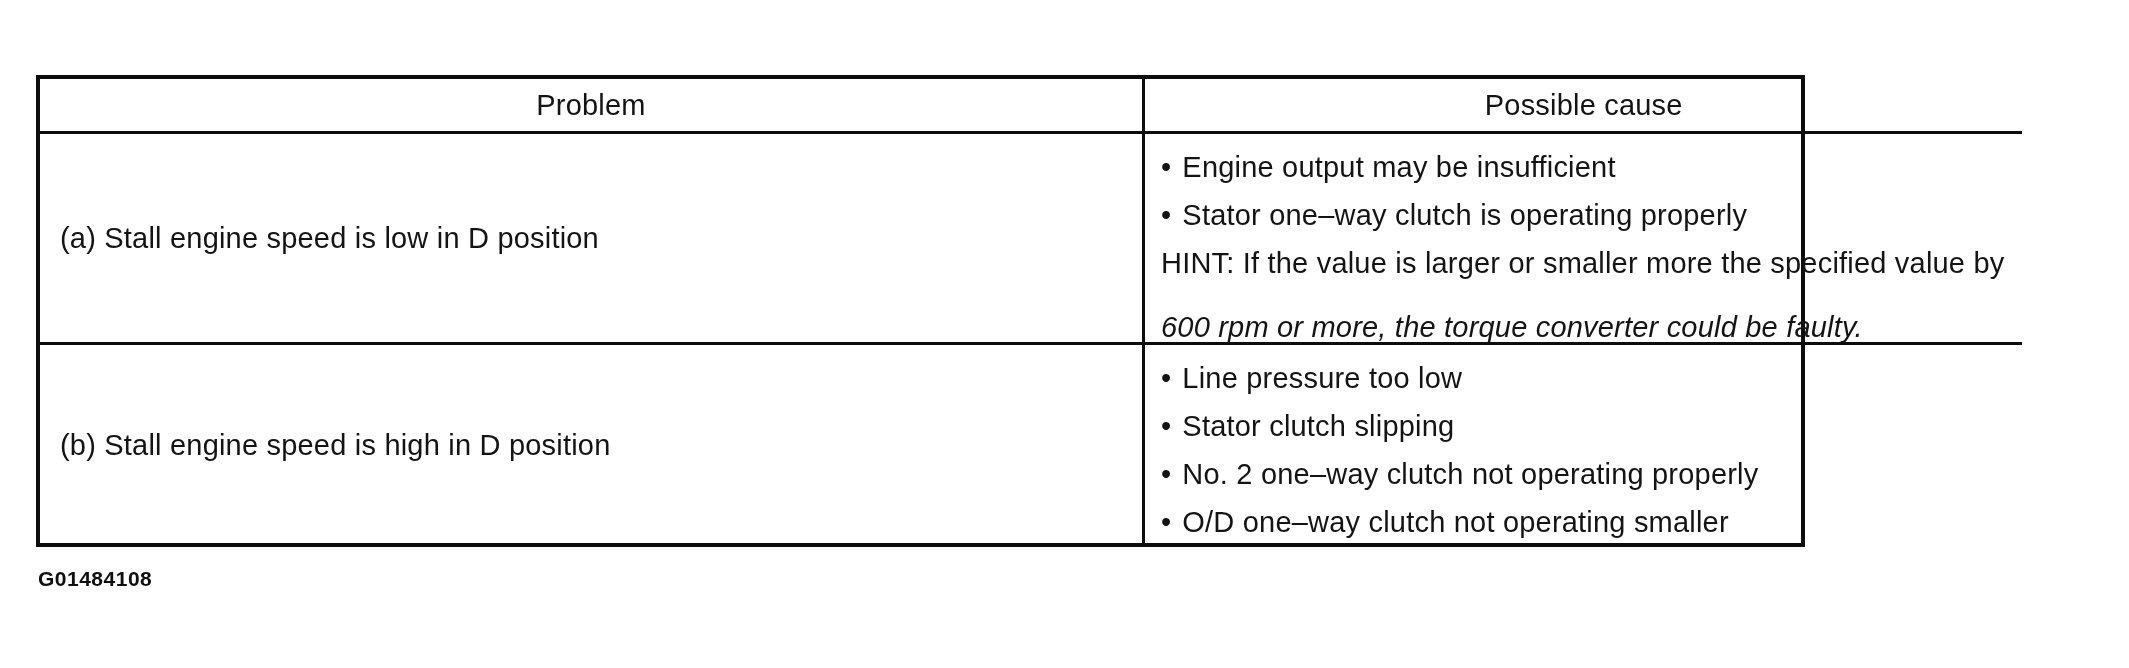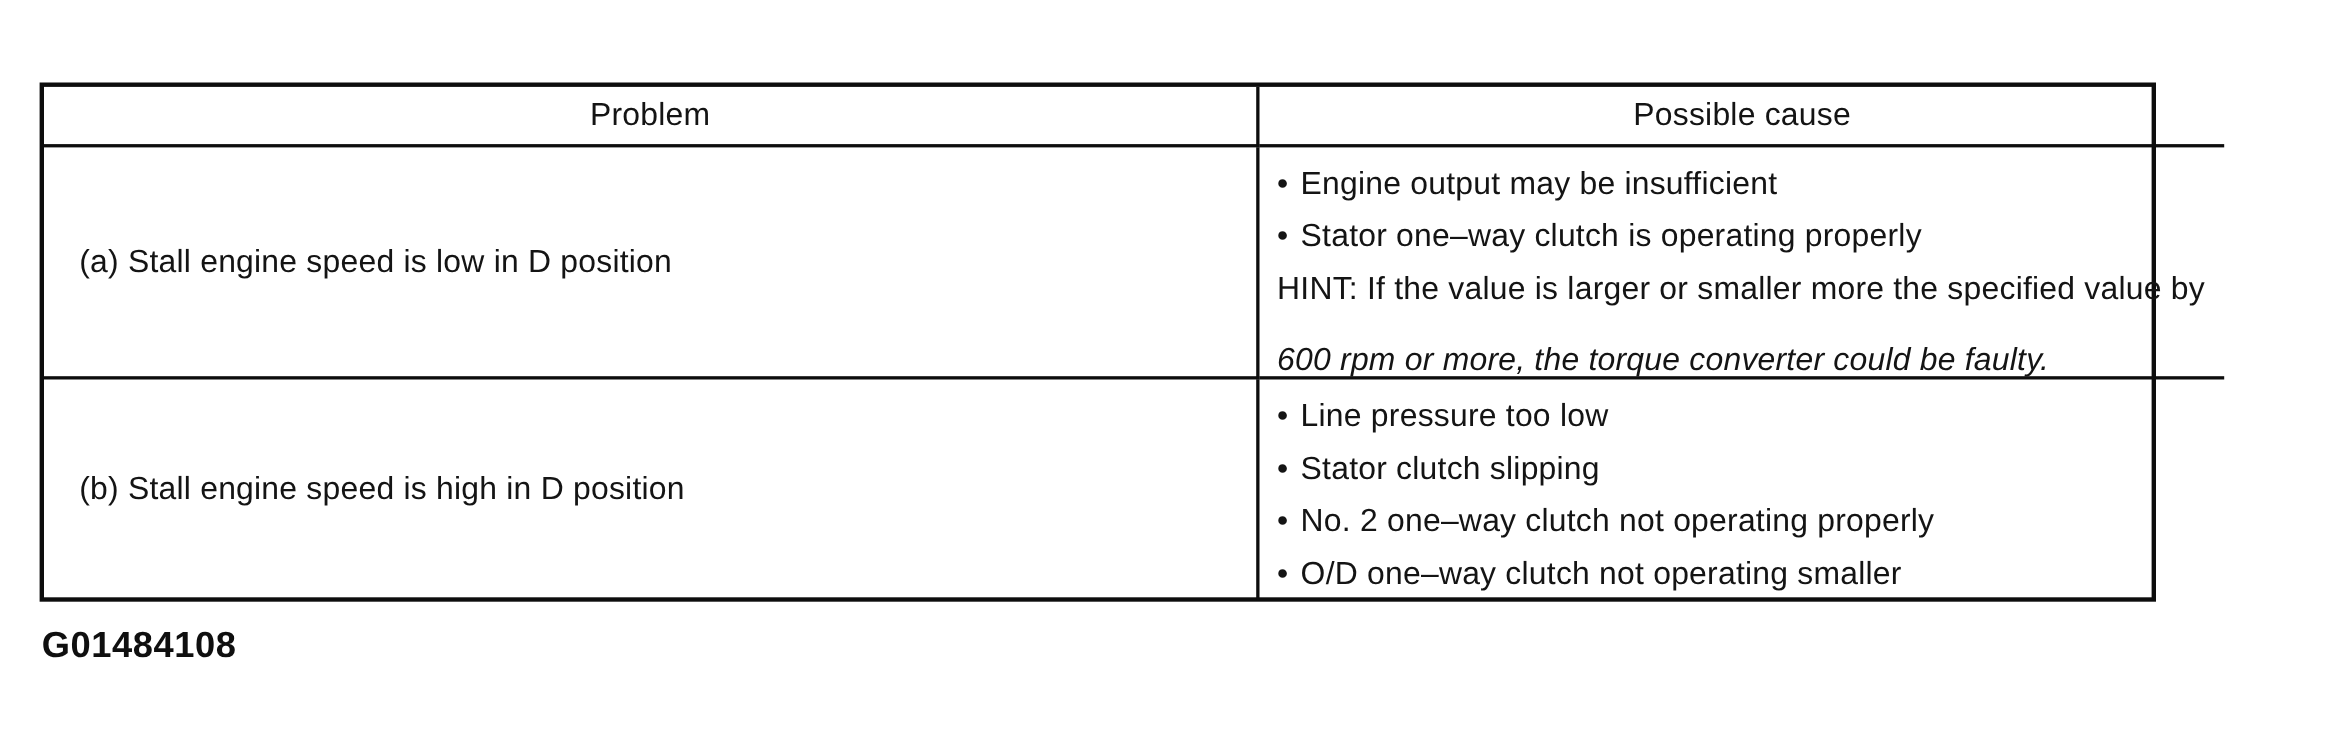--- a/index.html
+++ b/index.html
@@ -13,21 +13,21 @@
     height: 668px;
     background: #ffffff;
     font-family: "Liberation Sans", sans-serif;
     color: #141414;
     overflow: hidden;
   }
   .trouble-table {
     position: absolute;
     left: 36px;
     top: 75px;
-    width: 1924px;
+    width: 1769px;
     height: 472px;
     box-sizing: border-box;
     border: 4px solid #0d0d0d;
     display: grid;
     grid-template-columns: 1105px 1fr;
     grid-template-rows: 55px 211px 1fr;
   }
   .cell {
     box-sizing: border-box;
     font-size: 29px;
@@ -41,21 +41,21 @@
     display: flex;
     align-items: center;
     justify-content: center;
   }
   .cell.row-a {
     border-bottom: 3px solid #0d0d0d;
   }
   .problem-cell {
     display: flex;
     align-items: center;
-    padding: 0 32px;
+    padding: 0 20px;
   }
   .cause-cell {
     padding: 9px 18px 0 16px;
   }
   .cause-line {
     display: flex;
     align-items: baseline;
     line-height: 48px;
     white-space: nowrap;
   }
@@ -67,21 +67,21 @@
     white-space: nowrap;
   }
   .hint-italic {
     font-style: italic;
     margin-top: 16px;
   }
   .figure-code {
     position: absolute;
     left: 38px;
     top: 567px;
-    font-size: 33px;
+    font-size: 21px;
     font-weight: bold;
     letter-spacing: 0.5px;
     color: #0f0f0f;
   }
 </style>
 </head>
 <body>
 
 <div class="page">
 

